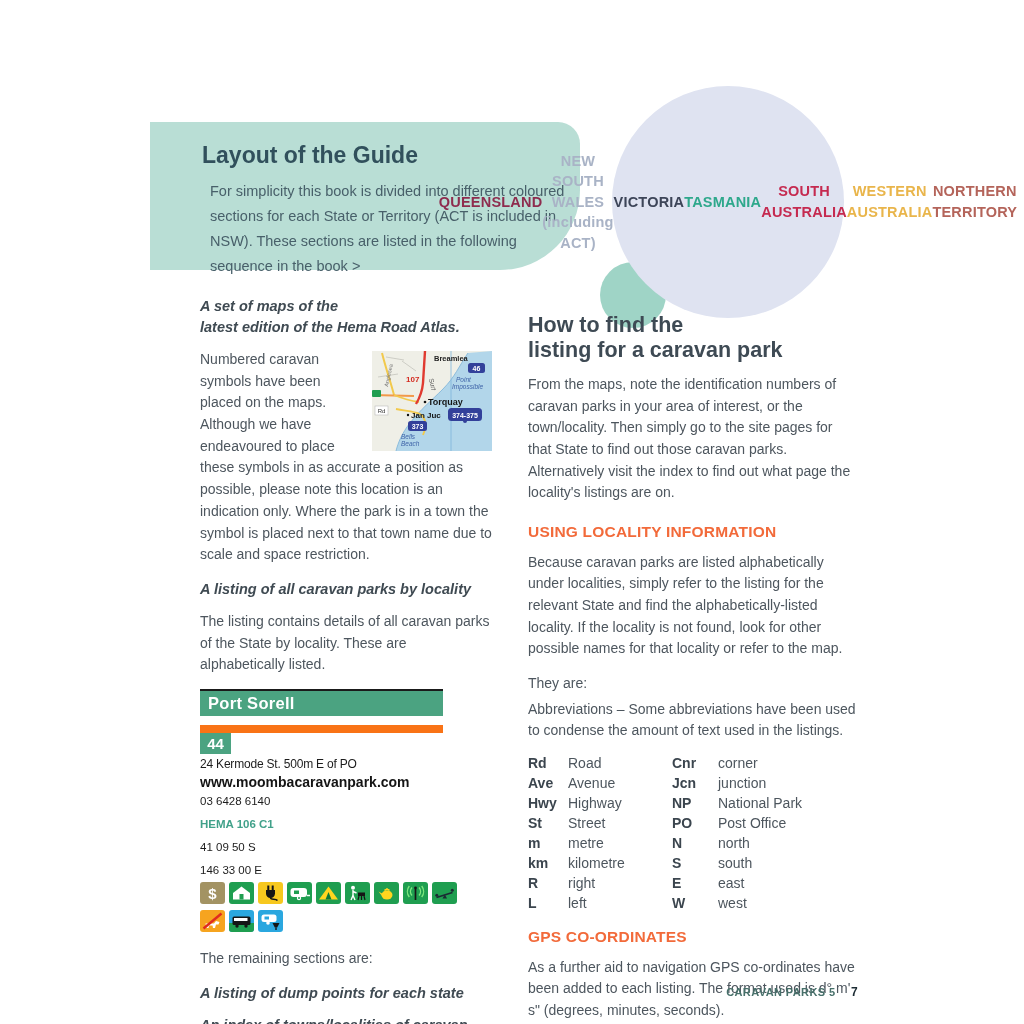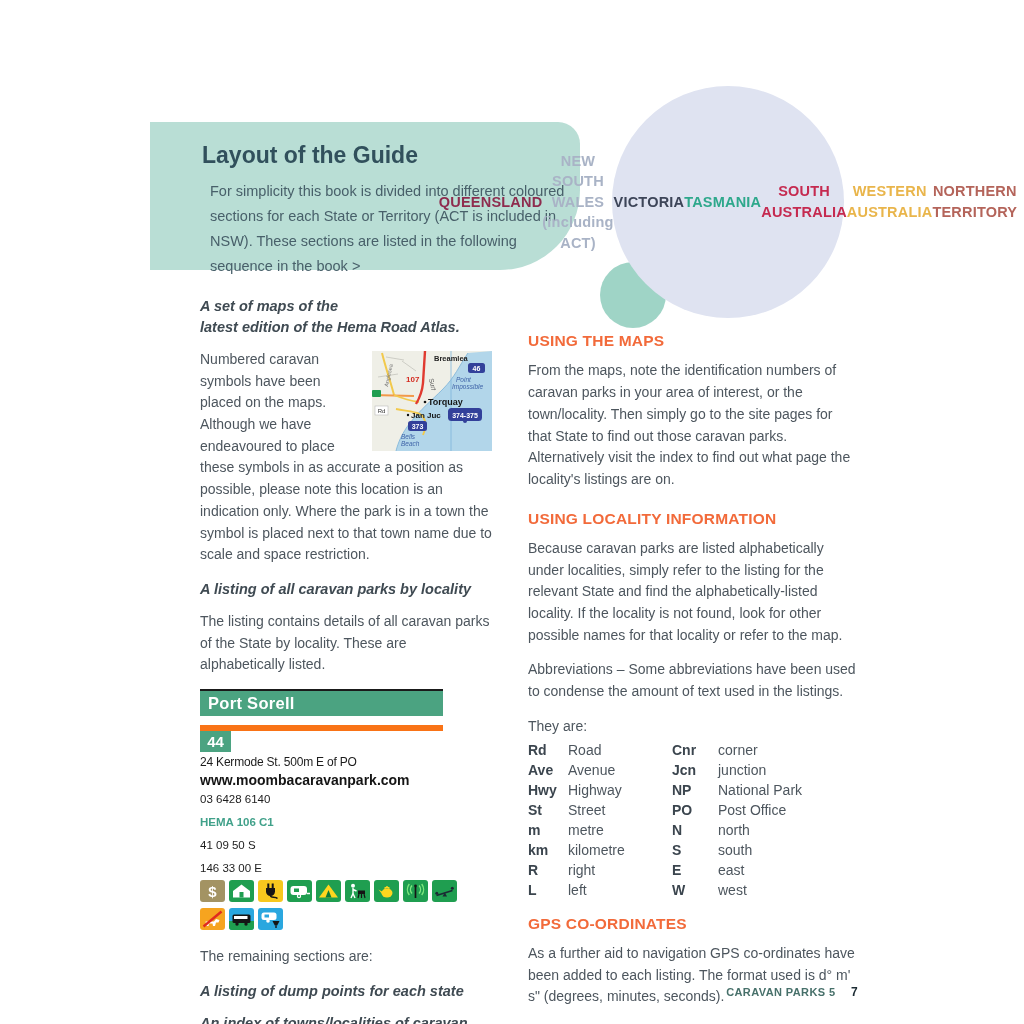--- a/index.html
+++ b/index.html
@@ -38,21 +38,21 @@
   .lead{font-weight:bold;font-style:italic;color:#3f4a52;font-size:14.5px;line-height:1.45;margin:0 0 11px 0;}
   .body-p{font-size:14px;line-height:1.55;margin:0 0 13px 0;color:#4d565e;}
 
   .map-fig{float:right;width:120px;height:100px;margin:2px 0 6px 9px;}
 
   
   .card{width:243px;}
   .card-topline{border-top:2px solid #1a1a1a;}
   .loc-bar{height:25px;background:#4ba381;color:#fff;font-weight:bold;font-size:16.5px;
            display:flex;align-items:center;padding-left:8px;letter-spacing:.3px;}
-  .entry-row{display:flex;margin-top:9px;border-top:6px solid #f97316;}
+  .entry-row{display:flex;margin-top:9px;border-top:8px solid #f97316;}
   .entry-num{width:31px;height:21px;background:#4ba381;color:#fff;font-weight:bold;font-size:15px;
              display:flex;align-items:center;justify-content:center;flex:0 0 auto;}
   .entry-name{font-weight:bold;font-size:15px;line-height:1.14;color:#141414;padding:2px 0 0 9px;}
   .addr{font-size:12px;color:#1c1c1c;margin-top:3px;letter-spacing:-.2px;}
   .website{font-weight:bold;font-size:14px;color:#141414;margin-top:3px;}
   .contact{display:flex;gap:11px;font-size:11.5px;color:#1c1c1c;margin-top:5px;white-space:nowrap;flex-direction:column;}
   .mapref{color:#41a18a;font-weight:bold;}
   .feat-row{display:flex;gap:4px;margin-top:6px;}
   .feat{width:25px;height:22px;flex:0 0 auto;}
 
@@ -261,29 +261,30 @@
       </div>
     </div>
 
     <p class="body-p" style="margin-top:16px;">The remaining sections are:</p>
     <div class="lead">A listing of dump points for each state</div>
     <div class="lead">An index of towns/localities of caravan parks across Australia</div>
 
   </div>
 
   <div class="col-right">
-
-    <div class="h-orange sub">USING THE MAPS</div>
+    <div class="h2-dark pre">How to find the
+listing for a caravan park</div>
+
     <p class="body-p">From the maps, note the identification numbers of caravan parks in your area of interest, or the town/locality. Then simply go to the site pages for that State to find out those caravan parks. Alternatively visit the index to find out what page the locality's listings are on.</p>
 
     <div class="h-orange sub">USING LOCALITY INFORMATION</div>
     <p class="body-p">Because caravan parks are listed alphabetically under localities, simply refer to the listing for the relevant State and find the alphabetically-listed locality. If the locality is not found, look for other possible names for that locality or refer to the map.</p>
 
+    <p class="body-p" style="margin-bottom:4px;">They are:</p>
     <p class="body-p">Abbreviations – Some abbreviations have been used to condense the amount of text used in the listings.</p>
-    <p class="body-p" style="margin-bottom:4px;">They are:</p>
 
     <div class="abbr-grid">
       <span class="a">Rd</span>
         <span>Road</span>
         <span class="a">Cnr</span>
         <span>corner</span>
       <span class="a">Ave</span>
         <span>Avenue</span>
         <span class="a">Jcn</span>
         <span>junction</span>

